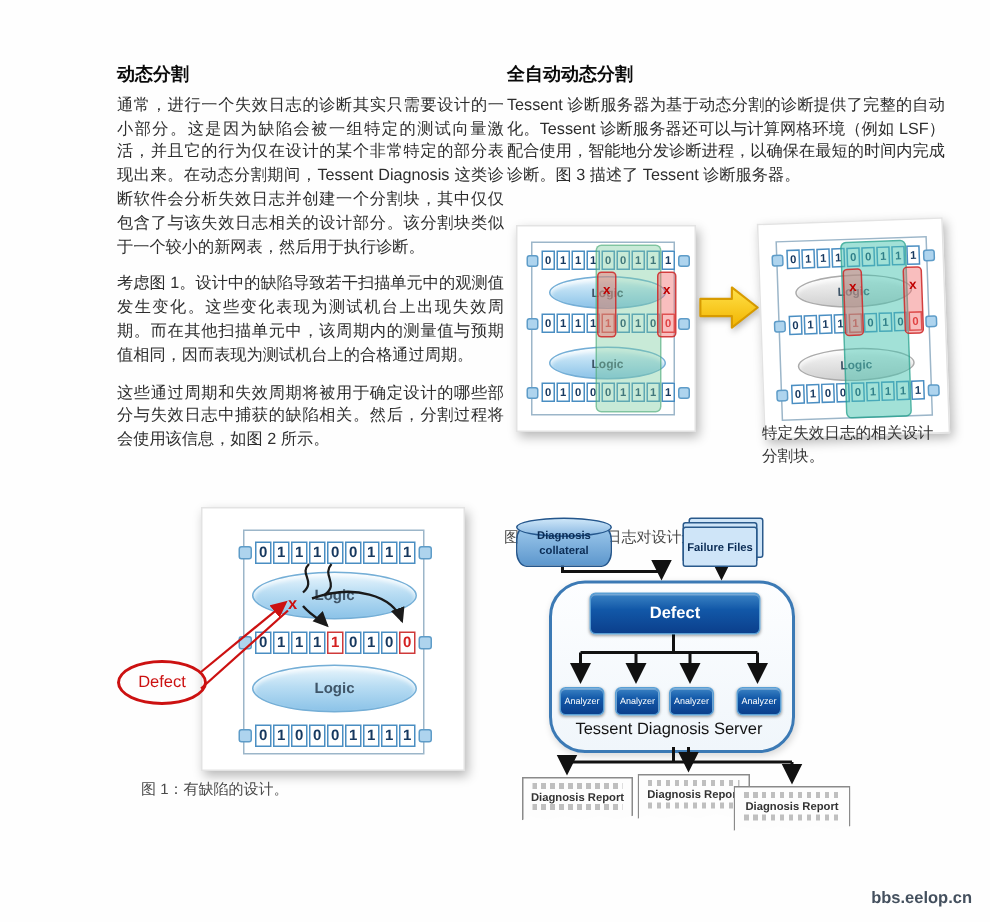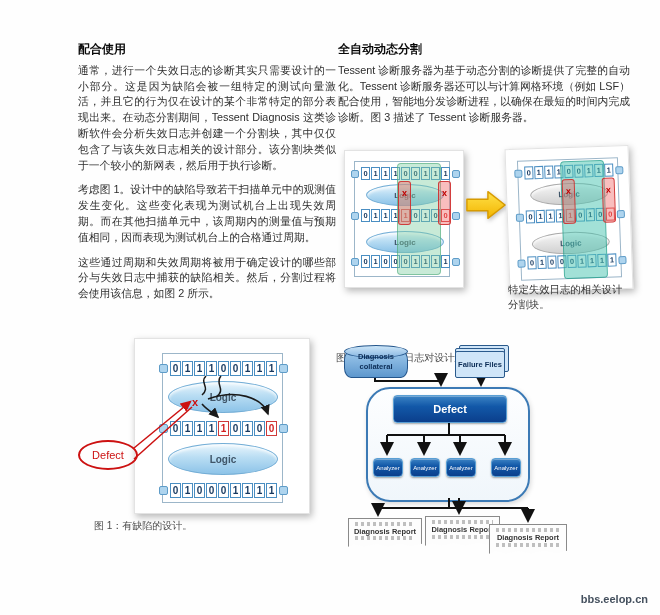--- a/index.html
+++ b/index.html
@@ -76,21 +76,21 @@
   .scr.t{top:3px;}.scr.b{bottom:7px;}
 
   .watermark{position:absolute;right:12px;top:593px;font-size:11px;font-weight:bold;color:#44505e;}
 </style>
 </head>
 <body>
 
 <div class="page">
 
   <div class="col" style="left:78px;top:42px;width:258px;">
-    <h3>配合使用</h3>
+    <h3>动态分割</h3>
     <div id="left-paras">
         <p>通常，进行一个失效日志的诊断其实只需要设计的一小部分。这是因为缺陷会被一组特定的测试向量激活，并且它的行为仅在设计的某个非常特定的部分表现出来。在动态分割期间，Tessent Diagnosis 这类诊断软件会分析失效日志并创建一个分割块，其中仅仅包含了与该失效日志相关的设计部分。该分割块类似于一个较小的新网表，然后用于执行诊断。</p>
         <p>考虑图 1。设计中的缺陷导致若干扫描单元中的观测值发生变化。这些变化表现为测试机台上出现失效周期。而在其他扫描单元中，该周期内的测量值与预期值相同，因而表现为测试机台上的合格通过周期。</p>
         <p>这些通过周期和失效周期将被用于确定设计的哪些部分与失效日志中捕获的缺陷相关。然后，分割过程将会使用该信息，如图 2 所示。</p>
       </div>
   </div>
 
   <div class="col" style="left:338px;top:42px;width:292px;">
     <h3>全自动动态分割</h3>
     <div id="right-paras">
@@ -332,20 +332,21 @@
         <div class="file-label">Failure Files</div>
       </div>
     </div>
     <div class="bluebox monitor">Defect</div>
     <div id="analyzers">
         <div class="bluebox analyzer" style="left: 35px;">Analyzer</div>
         <div class="bluebox analyzer" style="left: 72px;">Analyzer</div>
         <div class="bluebox analyzer" style="left: 108px;">Analyzer</div>
         <div class="bluebox analyzer" style="left: 153px;">Analyzer</div>
       </div>
+    <div class="server-label">Tessent Diagnosis Server</div>
     <div id="reports">
         <div class="report" style="left: 10px; top: 178px; width: 72px; height: 28px; z-index: 3;">
           <div class="scr t"></div>
           <div class="lbl">Diagnosis Report</div>
           <div class="scr b"></div>
         </div>
         <div class="report" style="left: 87px; top: 176px; width: 73px; height: 29px; z-index: 4;">
           <div class="scr t"></div>
           <div class="lbl">Diagnosis Report</div>
           <div class="scr b"></div>

